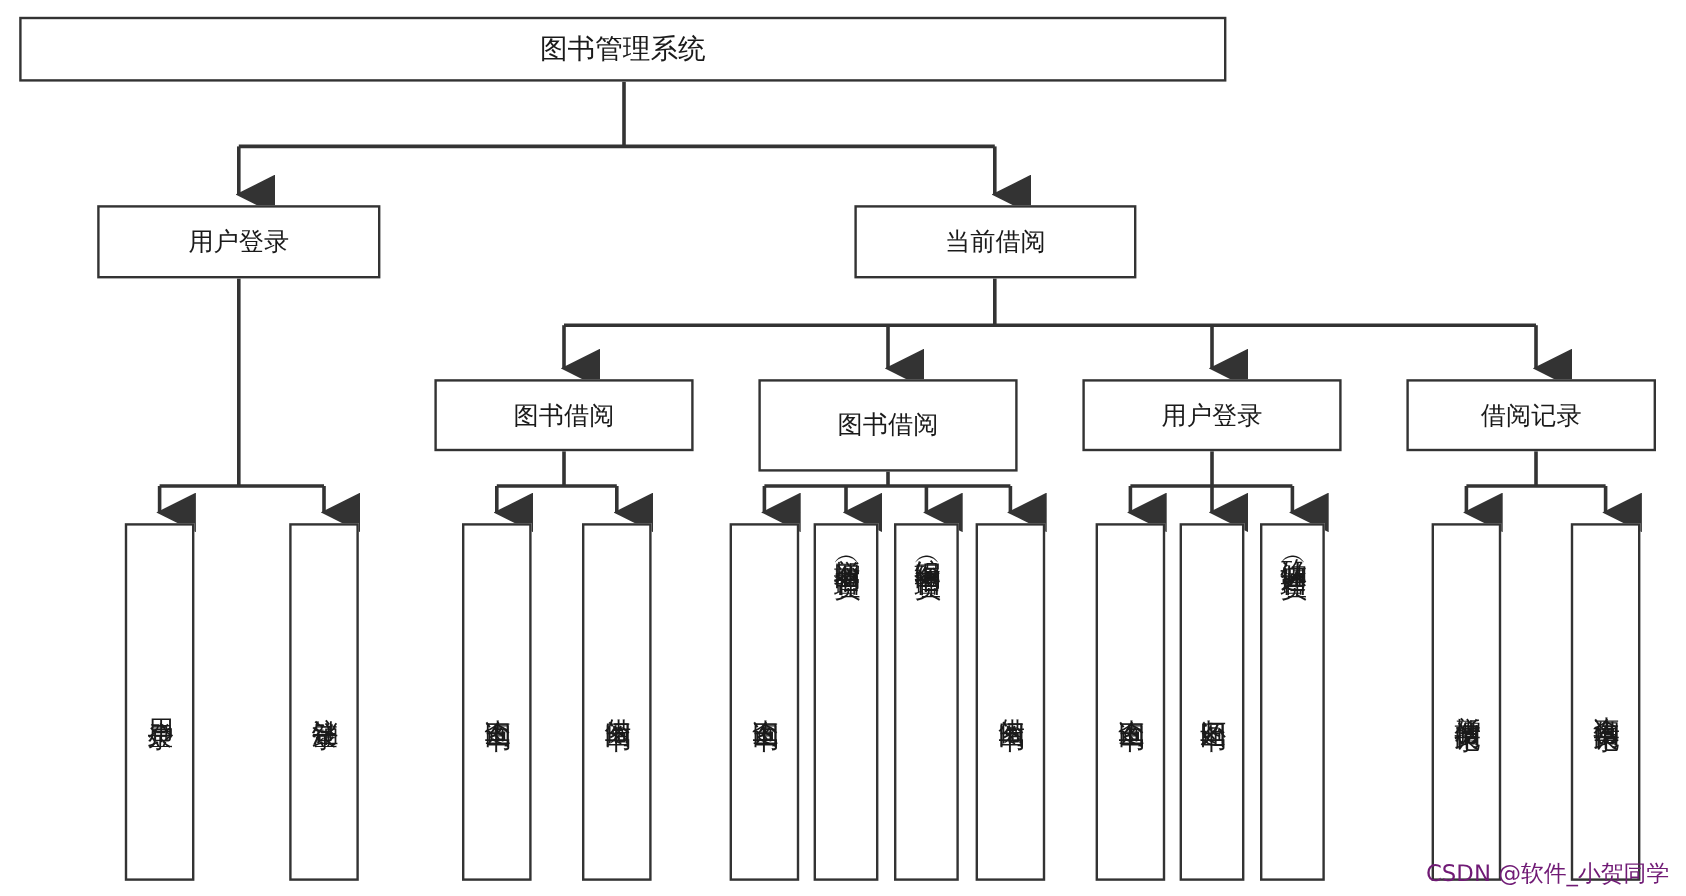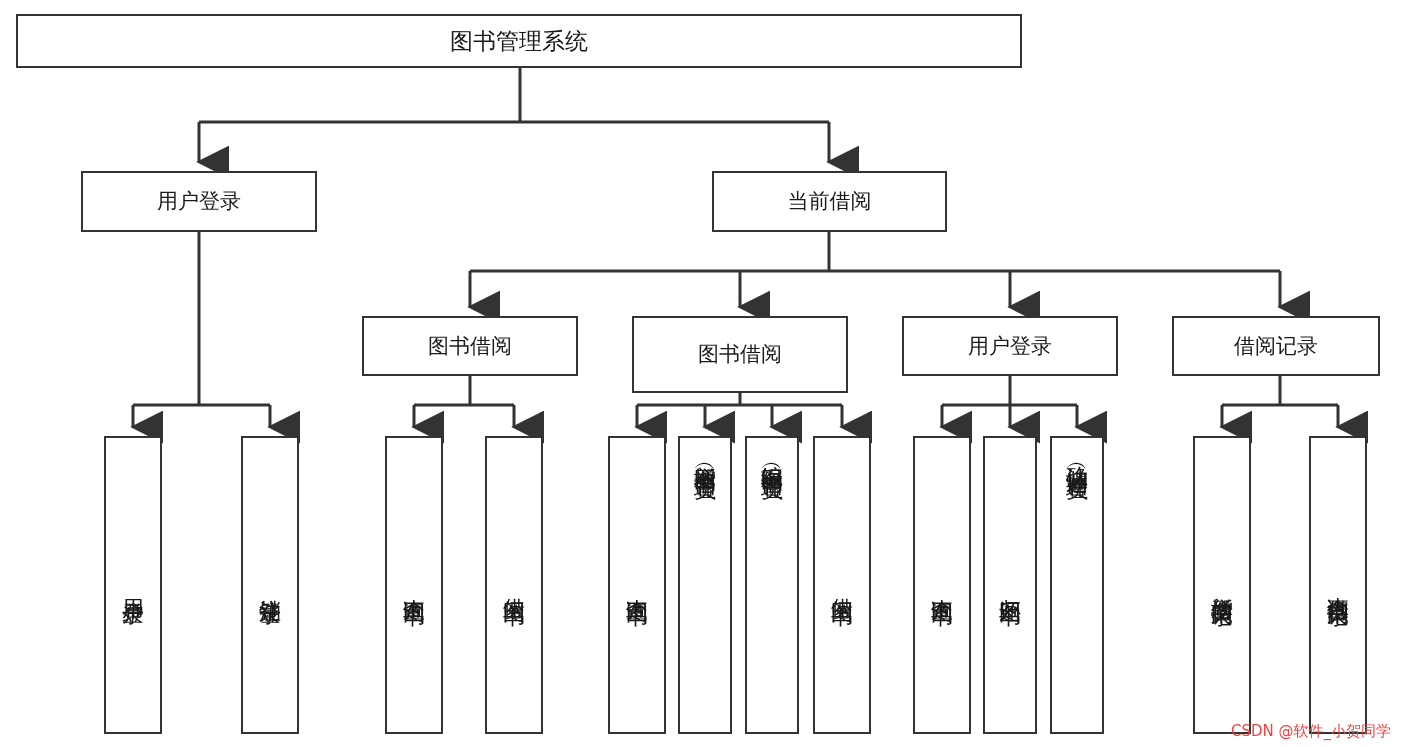--- a/index.html
+++ b/index.html
@@ -77,22 +77,22 @@
     margin-bottom: auto;
   }
   .node.leaf.top .node-label {
     margin-top: 4px;
   }
   
   #watermark {
     position: absolute;
     right: 14px;
     bottom: 6px;
-    font-size: 15px;
-    color: #ef4444;
+    font-size: 19px;
+    color: #701a75;
     white-space: nowrap;
     user-select: none;
   }
 </style>
 </head>
 <body>
 
 <div id="diagram-root">
 
   <svg id="connector-layer" viewBox="0 0 1405 747" width="1405" height="747" aria-hidden="true">

